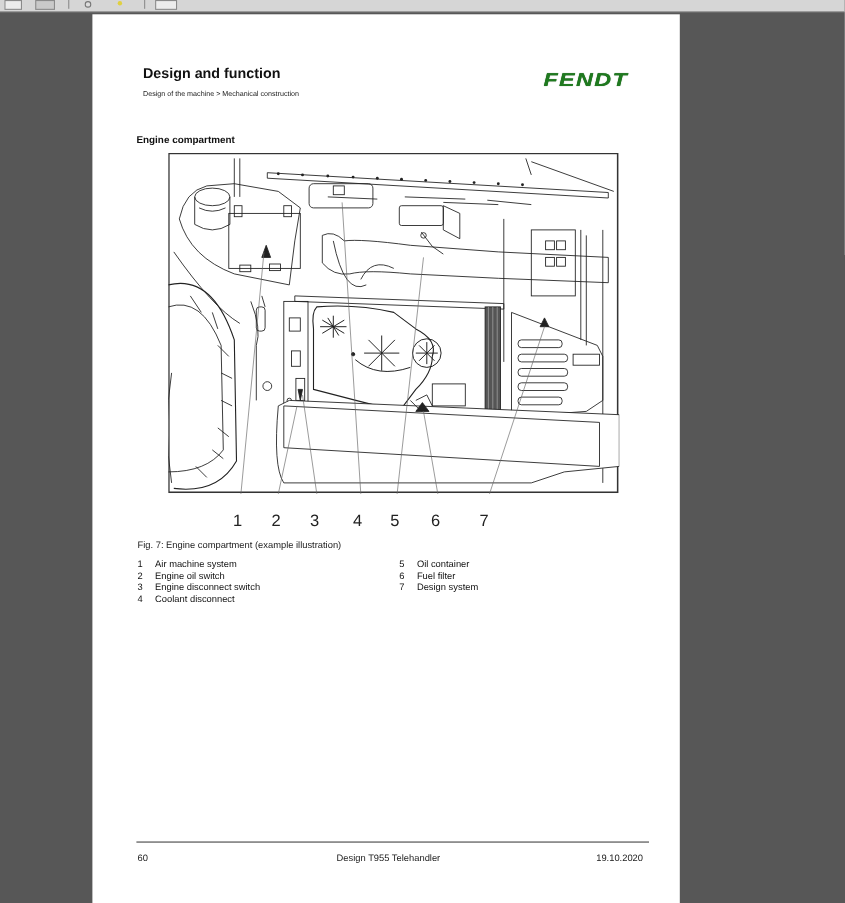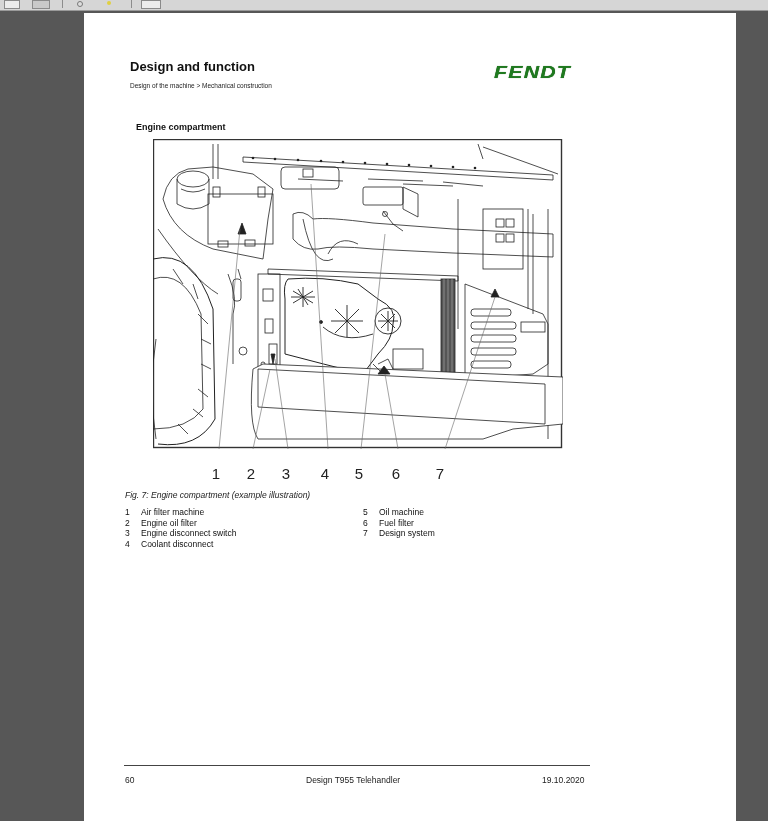--- a/index.html
+++ b/index.html
@@ -10,52 +10,52 @@
       position: relative;
     }
     .toolbar {
       position: absolute; left: 0; top: 0; width: 768px; height: 10px;
       background: #d6d6d6; border-bottom: 1px solid #9a9a9a;
     }
     .tb-btn { position: absolute; top: 0; height: 7px; border: 1px solid #8a8a8a; background: #ececec; }
     .tb-sep { position: absolute; top: 0; width: 1px; height: 8px; background: #8c8c8c; }
     .tb-dot { position: absolute; top: 1px; width: 4px; height: 4px; border-radius: 50%; }
     .page {
-      position: absolute; left: 84px; top: 13px; width: 652px; height: 808px;
+      position: absolute; left: 84px; top: 13px; width: 534px; height: 808px;
       background: #ffffff;
     }
     .title {
       position: absolute; left: 46px; top: 46px;
       font-size: 13px; font-weight: bold; color: #111;
     }
     .breadcrumb {
       position: absolute; left: 46px; top: 69px;
       font-size: 6.5px; color: #222;
     }
     .logo {
       position: absolute; left: 410px; top: 50px;
       font-size: 17px; font-weight: 900; font-style: italic; letter-spacing: 1px;
       color: #1f7a1f;
       transform: scaleX(1.25); transform-origin: left center;
       text-shadow: 0 0 0.6px #0c4d0c;
     }
     .section-heading {
-      position: absolute; left: 52px; top: 109px;
+      position: absolute; left: 40px; top: 109px;
       font-size: 9px; font-weight: bold; color: #111;
     }
     .figure {
       position: absolute; left: 69px; top: 126px; width: 410px; height: 310px;
     }
     .callouts { position: absolute; left: 0; top: 0; width: 574px; height: 0; }
     .callout {
       position: absolute; top: 452px; font-size: 15px; color: #222; width: 16px; text-align: center;
     }
     .caption {
       position: absolute; left: 41px; top: 477px;
-      font-size: 8.5px; font-style: italic; color: #222;
+      font-size: 8.5px; color: #222;
     }
     .legend {
       position: absolute; top: 494px; font-size: 8.5px; color: #111; line-height: 10.5px;
     }
     .legend-row { display: flex; }
     .legend-num { width: 16px; }
     .footer-rule {
       position: absolute; left: 40px; top: 752px; width: 466px; height: 1px; background: #444;
     }
     .footer-page { position: absolute; left: 41px; top: 762px; font-size: 8.5px; color: #222; }
@@ -204,40 +204,40 @@
     <div class="callout" style="left:267px;">5</div>
     <div class="callout" style="left:304px;">6</div>
     <div class="callout" style="left:348px;">7</div>
   </div>
 
   <div class="caption">Fig. 7: Engine compartment (example illustration)</div>
 
   <div class="legend" style="left:41px;">
     <div class="legend-row">
       <span class="legend-num">1</span>
-      <span>Air filter machine</span>
+      <span>Air machine system</span>
     </div>
     <div class="legend-row">
       <span class="legend-num">2</span>
-      <span>Engine oil filter</span>
+      <span>Engine oil switch</span>
     </div>
     <div class="legend-row">
       <span class="legend-num">3</span>
       <span>Engine disconnect switch</span>
     </div>
     <div class="legend-row">
       <span class="legend-num">4</span>
       <span>Coolant disconnect</span>
     </div>
   </div>
 
   <div class="legend" style="left:279px;">
     <div class="legend-row">
       <span class="legend-num">5</span>
-      <span>Oil machine</span>
+      <span>Oil container</span>
     </div>
     <div class="legend-row">
       <span class="legend-num">6</span>
       <span>Fuel filter</span>
     </div>
     <div class="legend-row">
       <span class="legend-num">7</span>
       <span>Design system</span>
     </div>
   </div>

